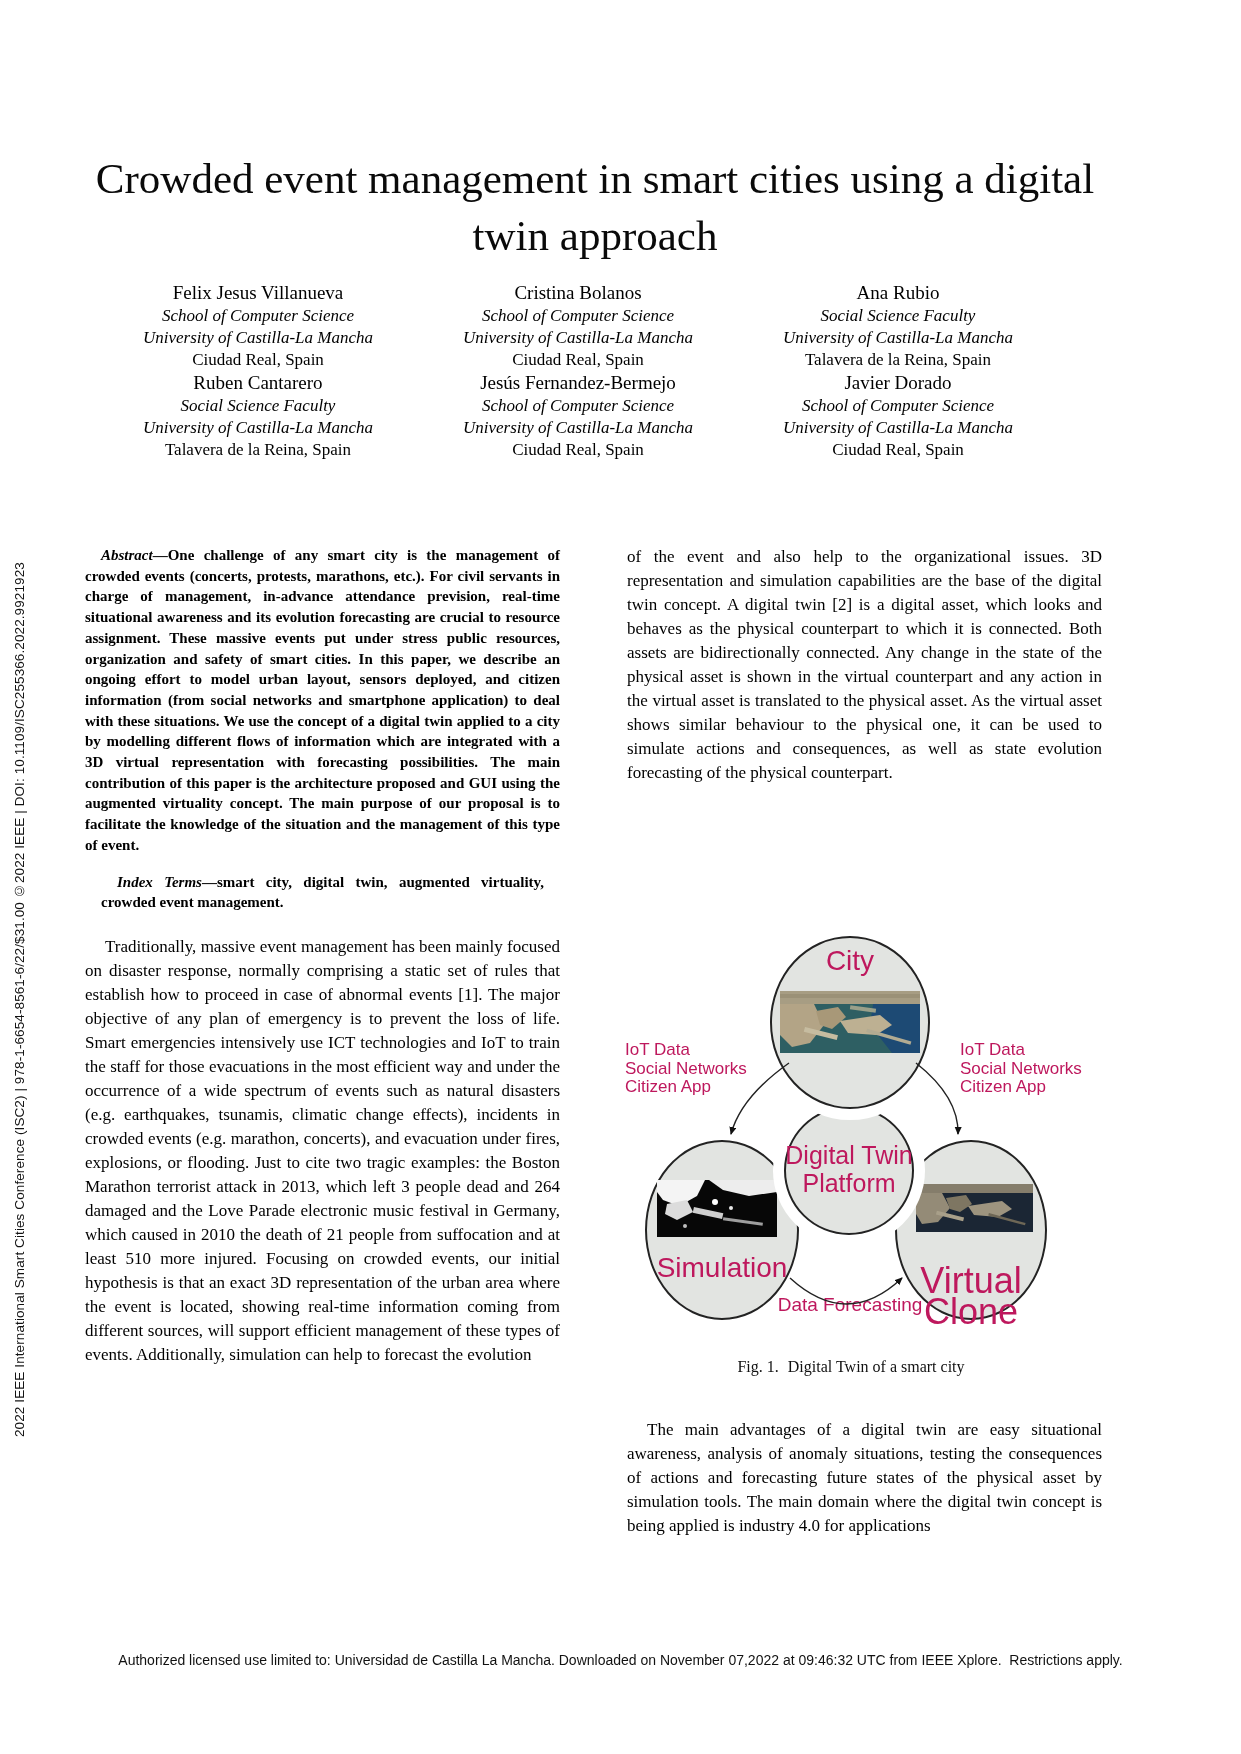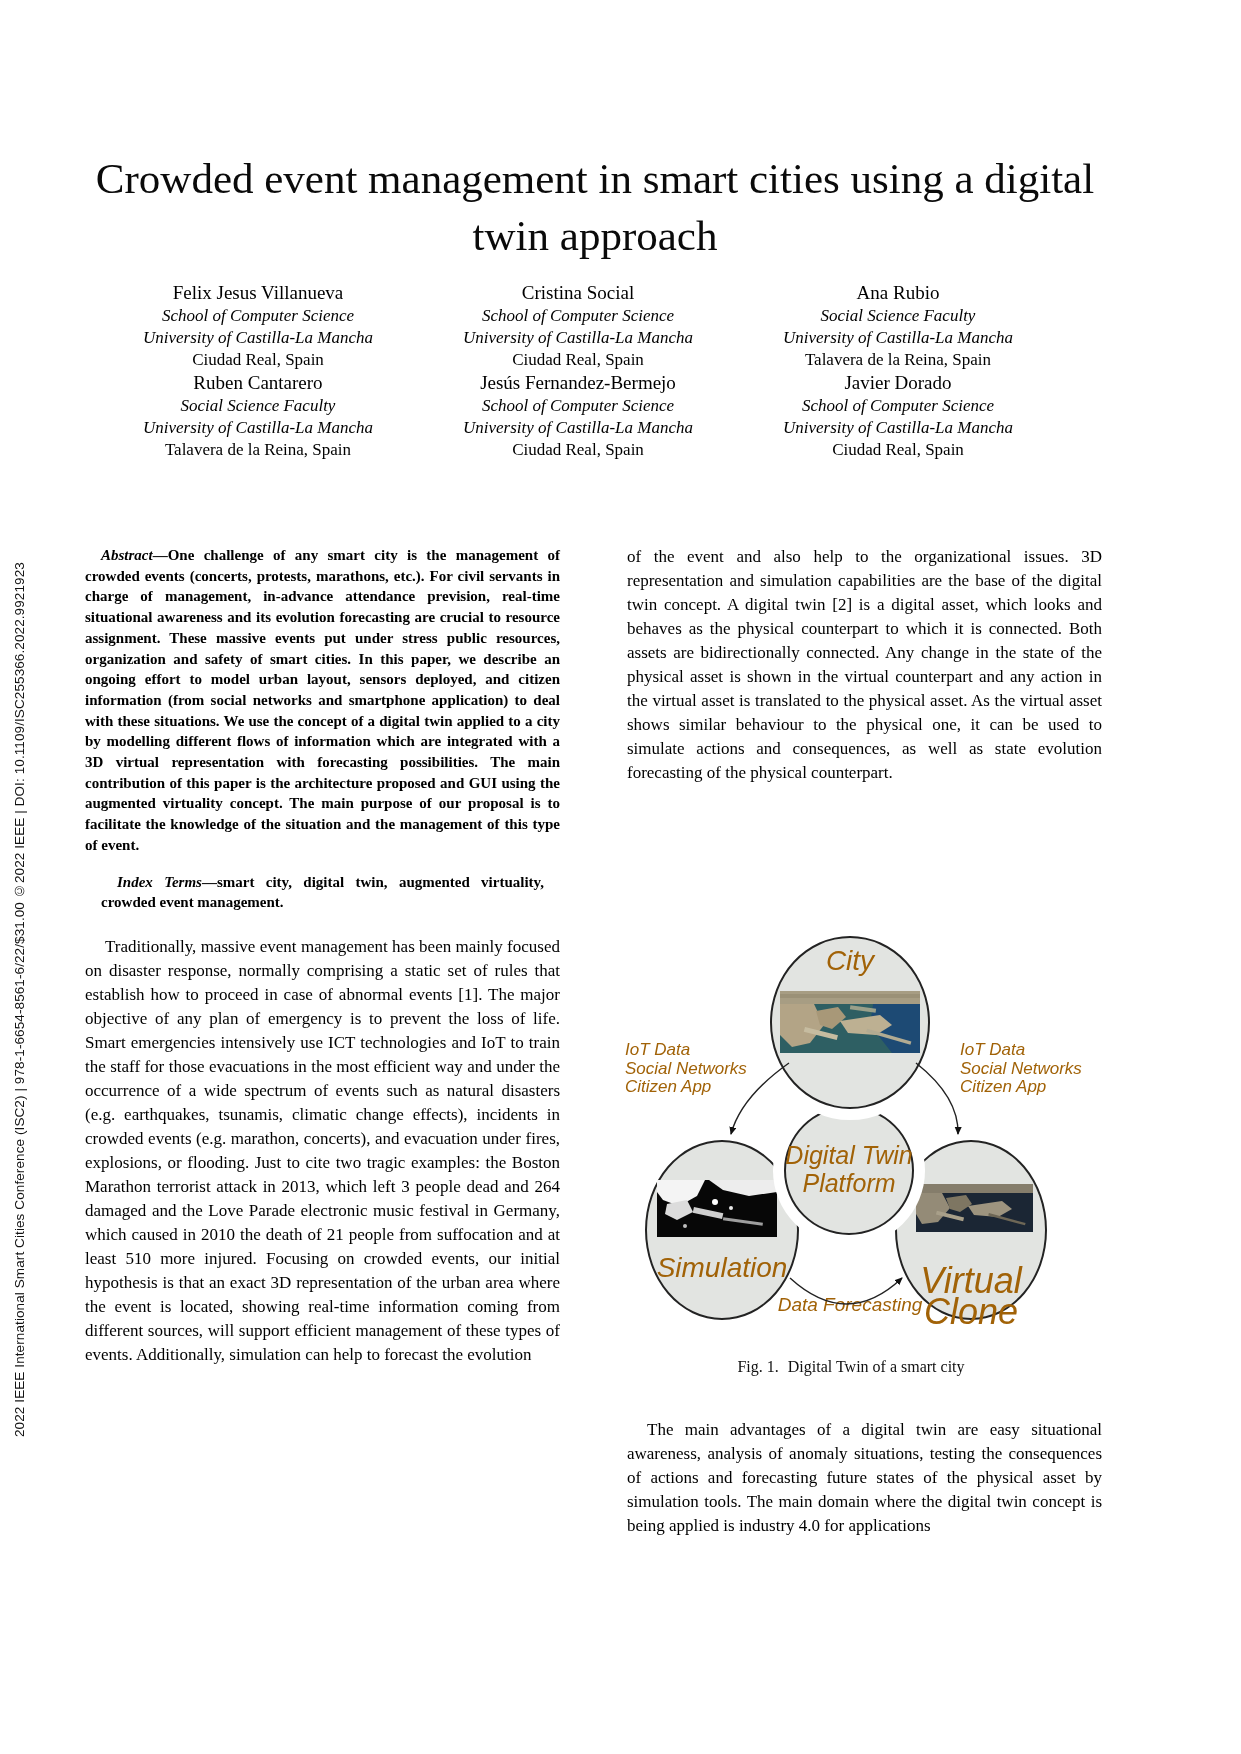--- a/index.html
+++ b/index.html
@@ -45,22 +45,22 @@
   .rpar2{position:absolute; top:873px; left:0; width:475px; text-indent:20px;}
   
   .figure{position:absolute; left:-62px; top:290px; width:572px; height:512px; text-align:left;}
   .circle{position:absolute; border-radius:50%; background:#e2e4e1; border:2.5px solid #232323; box-sizing:border-box;}
   .halo{box-shadow:0 0 0 11px #ffffff;}
   .c-city{left:205px; top:101px; width:160px; height:173px; z-index:30;}
   .c-platform{left:219px; top:271px; width:130px; height:129px; z-index:20;}
   .c-sim{left:80px; top:305px; width:154px; height:180px; z-index:10;}
   .c-clone{left:330px; top:305px; width:152px; height:180px; z-index:10;}
   .fig-label{
-    position:absolute; font-family:"Liberation Sans", sans-serif; color:#a16207;
-    text-align:center; white-space:pre-line; z-index:40;font-style:italic;
+    position:absolute; font-family:"Liberation Sans", sans-serif; color:#be185d;
+    text-align:center; white-space:pre-line; z-index:40;
   }
   .l-city{left:205px; top:110px; width:160px; font-size:28px;}
   .l-platform{left:214px; top:306px; width:140px; font-size:25px; line-height:28px;}
   .l-sim{left:80px; top:417px; width:154px; font-size:28px;}
   .l-clone{left:330px; top:430px; width:152px; font-size:36px; line-height:31px;}
   .l-inputs{font-size:17px; line-height:18.5px; text-align:left;}
   .l-in-left{left:60px; top:206px; width:130px;}
   .l-in-right{left:395px; top:206px; width:130px;}
   .l-forecast{left:175px; top:459px; width:220px; font-size:19px; z-index:45;}
   .fig-img{position:absolute; z-index:35; display:block;}
@@ -91,21 +91,21 @@
     <h1 class="paper-title">Crowded event management in smart cities using a digital twin approach</h1>
 
     <div class="authors">
       <div class="author">
         <div class="name">Felix Jesus Villanueva</div>
         <div class="aff">School of Computer Science</div>
         <div class="aff">University of Castilla-La Mancha</div>
         <div>Ciudad Real, Spain</div>
       </div>
       <div class="author">
-        <div class="name">Cristina Social</div>
+        <div class="name">Cristina Bolanos</div>
         <div class="aff">School of Computer Science</div>
         <div class="aff">University of Castilla-La Mancha</div>
         <div>Ciudad Real, Spain</div>
       </div>
       <div class="author">
         <div class="name">Ana Rubio</div>
         <div class="aff">Social Science Faculty</div>
         <div class="aff">University of Castilla-La Mancha</div>
         <div>Talavera de la Reina, Spain</div>
       </div>
@@ -205,14 +205,15 @@
         </svg>
       </div>
 
       <div class="fig-caption"><span>Fig. 1.</span><span class="cap-text">Digital Twin of a smart city</span></div>
 
       <p class="body-par rpar2">The main advantages of a digital twin are easy situational awareness, analysis of anomaly situations, testing the consequences of actions and forecasting future states of the physical asset by simulation tools. The main domain where the digital twin concept is being applied is industry 4.0 for applications</p>
     </div>
 
   </div>
 
+  <div class="footer">Authorized licensed use limited to: Universidad de Castilla La Mancha. Downloaded on November 07,2022 at 09:46:32 UTC from IEEE Xplore.  Restrictions apply.</div>
 
 </div>
 
 </body></html>

